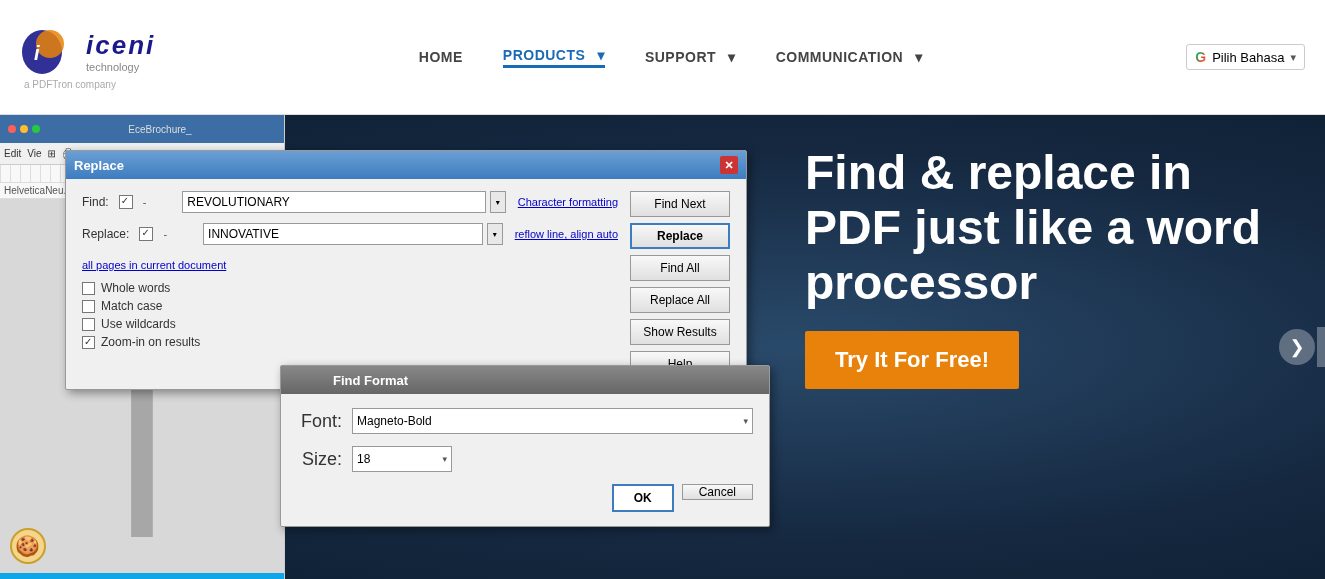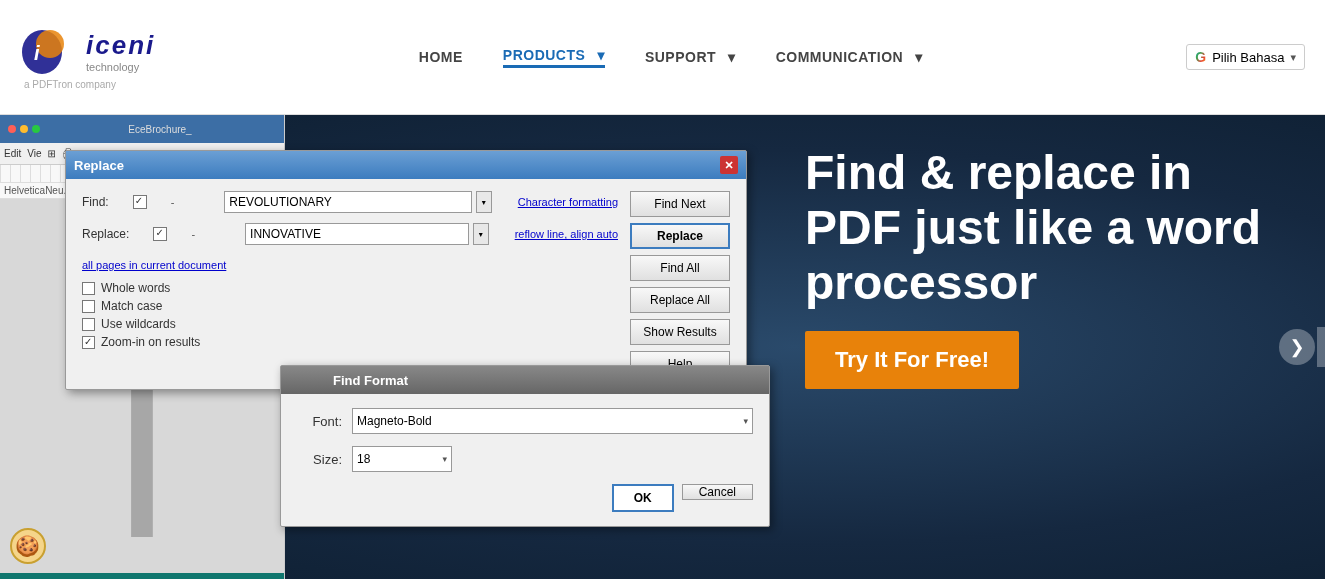--- a/index.html
+++ b/index.html
@@ -87,21 +87,21 @@
       background: radial-gradient(ellipse at 60% 50%, #2a4a6b 0%, #152840 60%, #0d1e30 100%);
     }
 
     
     .left-panel {
       position: absolute;
       top: 0;
       left: 0;
       width: 285px;
       height: 100%;
-      background: #0f766e;
+      background: #0ea5e9;
       border-right: 1px solid #ccc;
     }
     .left-panel-header {
       background: #3c6ea5;
       height: 28px;
       display: flex;
       align-items: center;
       padding: 0 8px;
       gap: 4px;
     }
@@ -178,21 +178,21 @@
     }
     .dialog-right {
       display: flex;
       flex-direction: column;
       gap: 6px;
       min-width: 100px;
     }
     .field-row {
       display: flex;
       align-items: center;
-      gap: 24px;
+      gap: 10px;
       margin-bottom: 10px;
     }
     .field-label {
       font-size: 12px;
       color: #333;
       white-space: nowrap;
     }
     .field-input-wrapper {
       display: flex;
       align-items: flex-start;
@@ -308,21 +308,21 @@
     .ff-body {
       padding: 14px 16px;
     }
     .ff-row {
       display: flex;
       align-items: center;
       gap: 10px;
       margin-bottom: 12px;
     }
     .ff-label {
-      font-size: 13px;
+      font-size: 18px;
       color: #333;
       width: 45px;
       text-align: right;
     }
     .ff-select {
       flex: 1;
       height: 26px;
       border: 1px solid #999;
       background: #fff;
       font-size: 12px;

